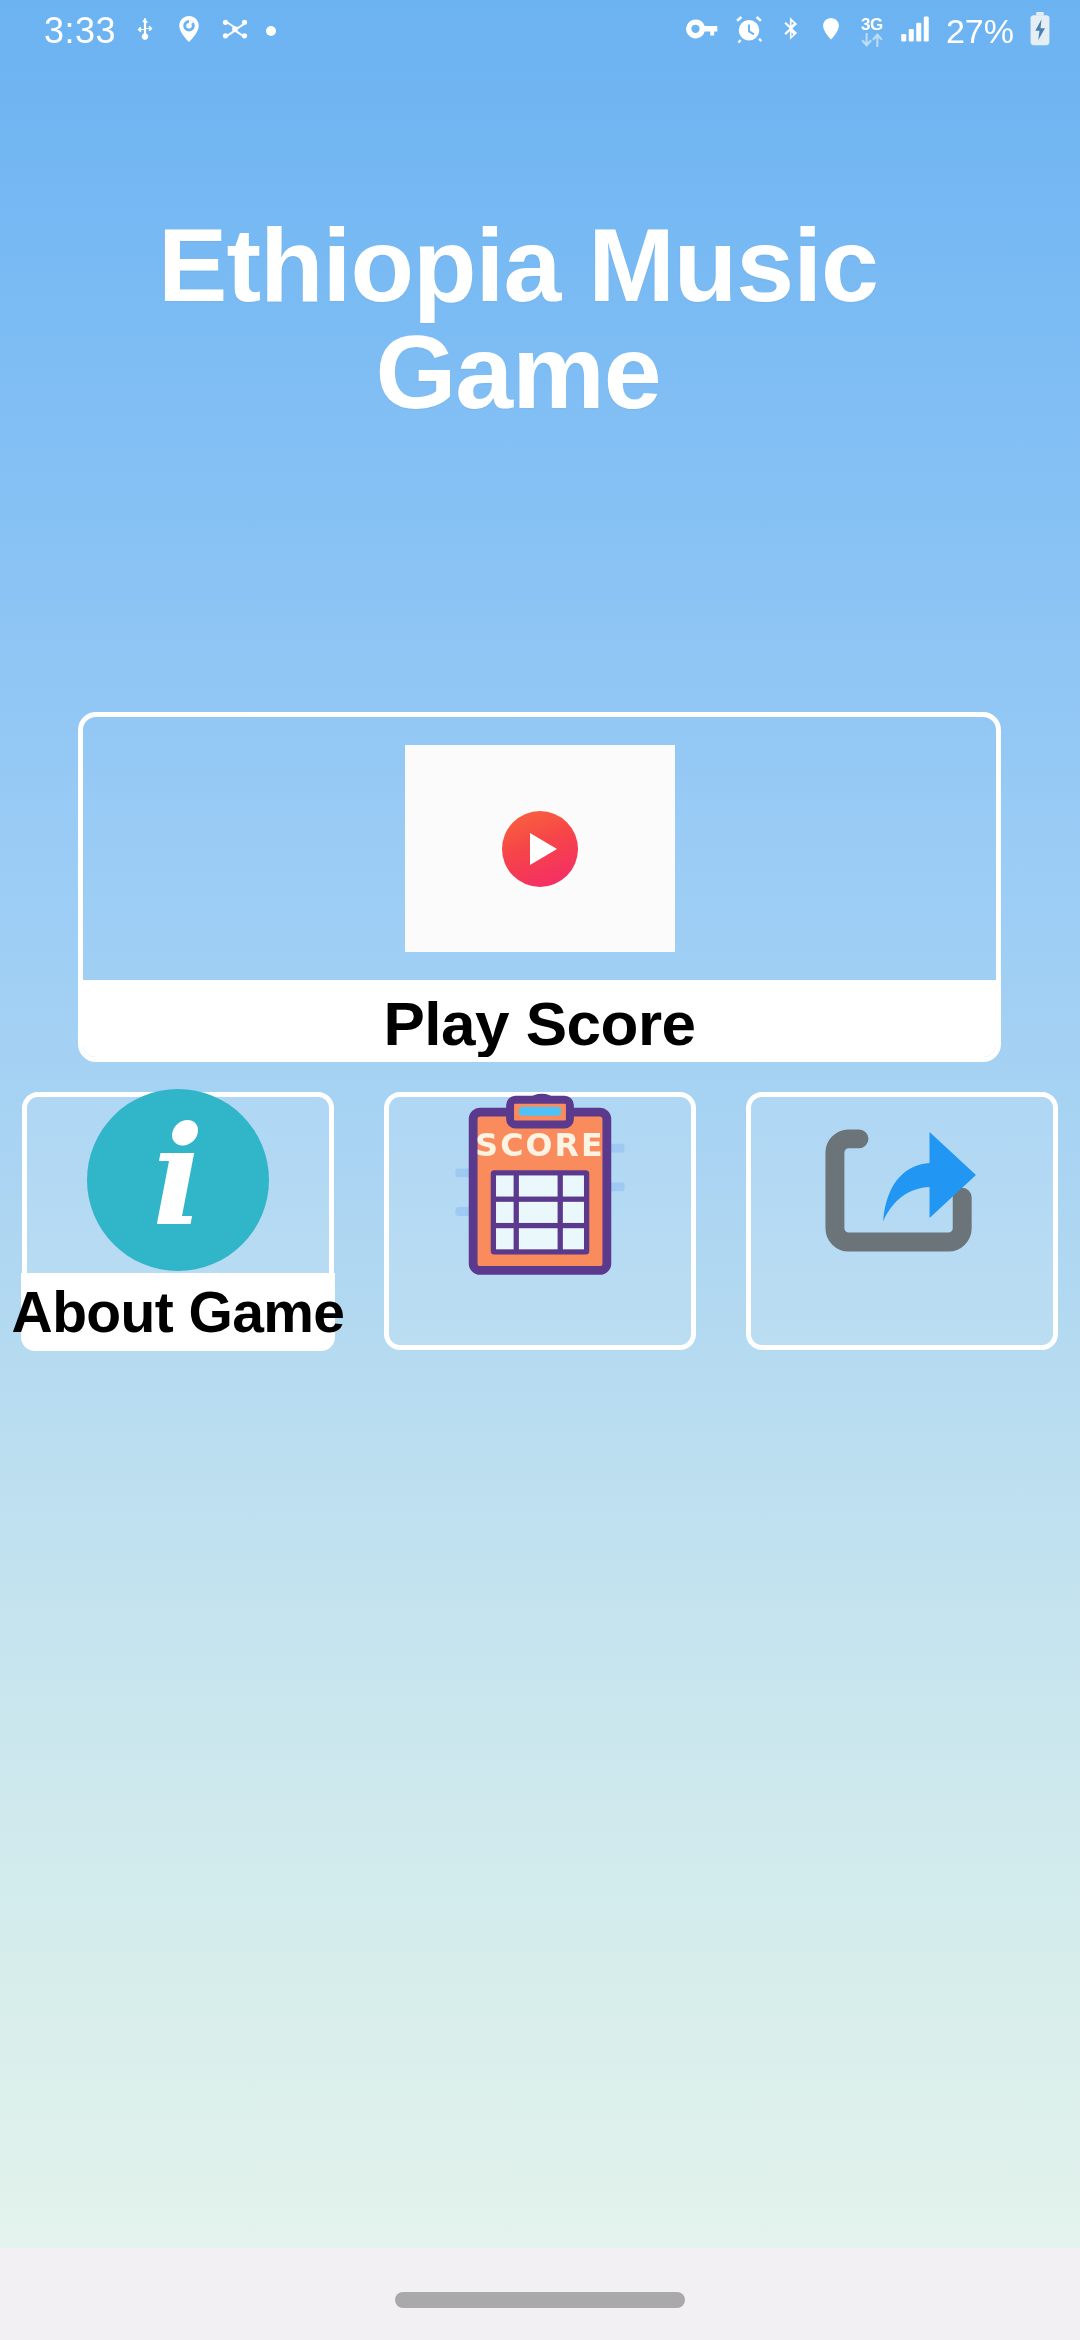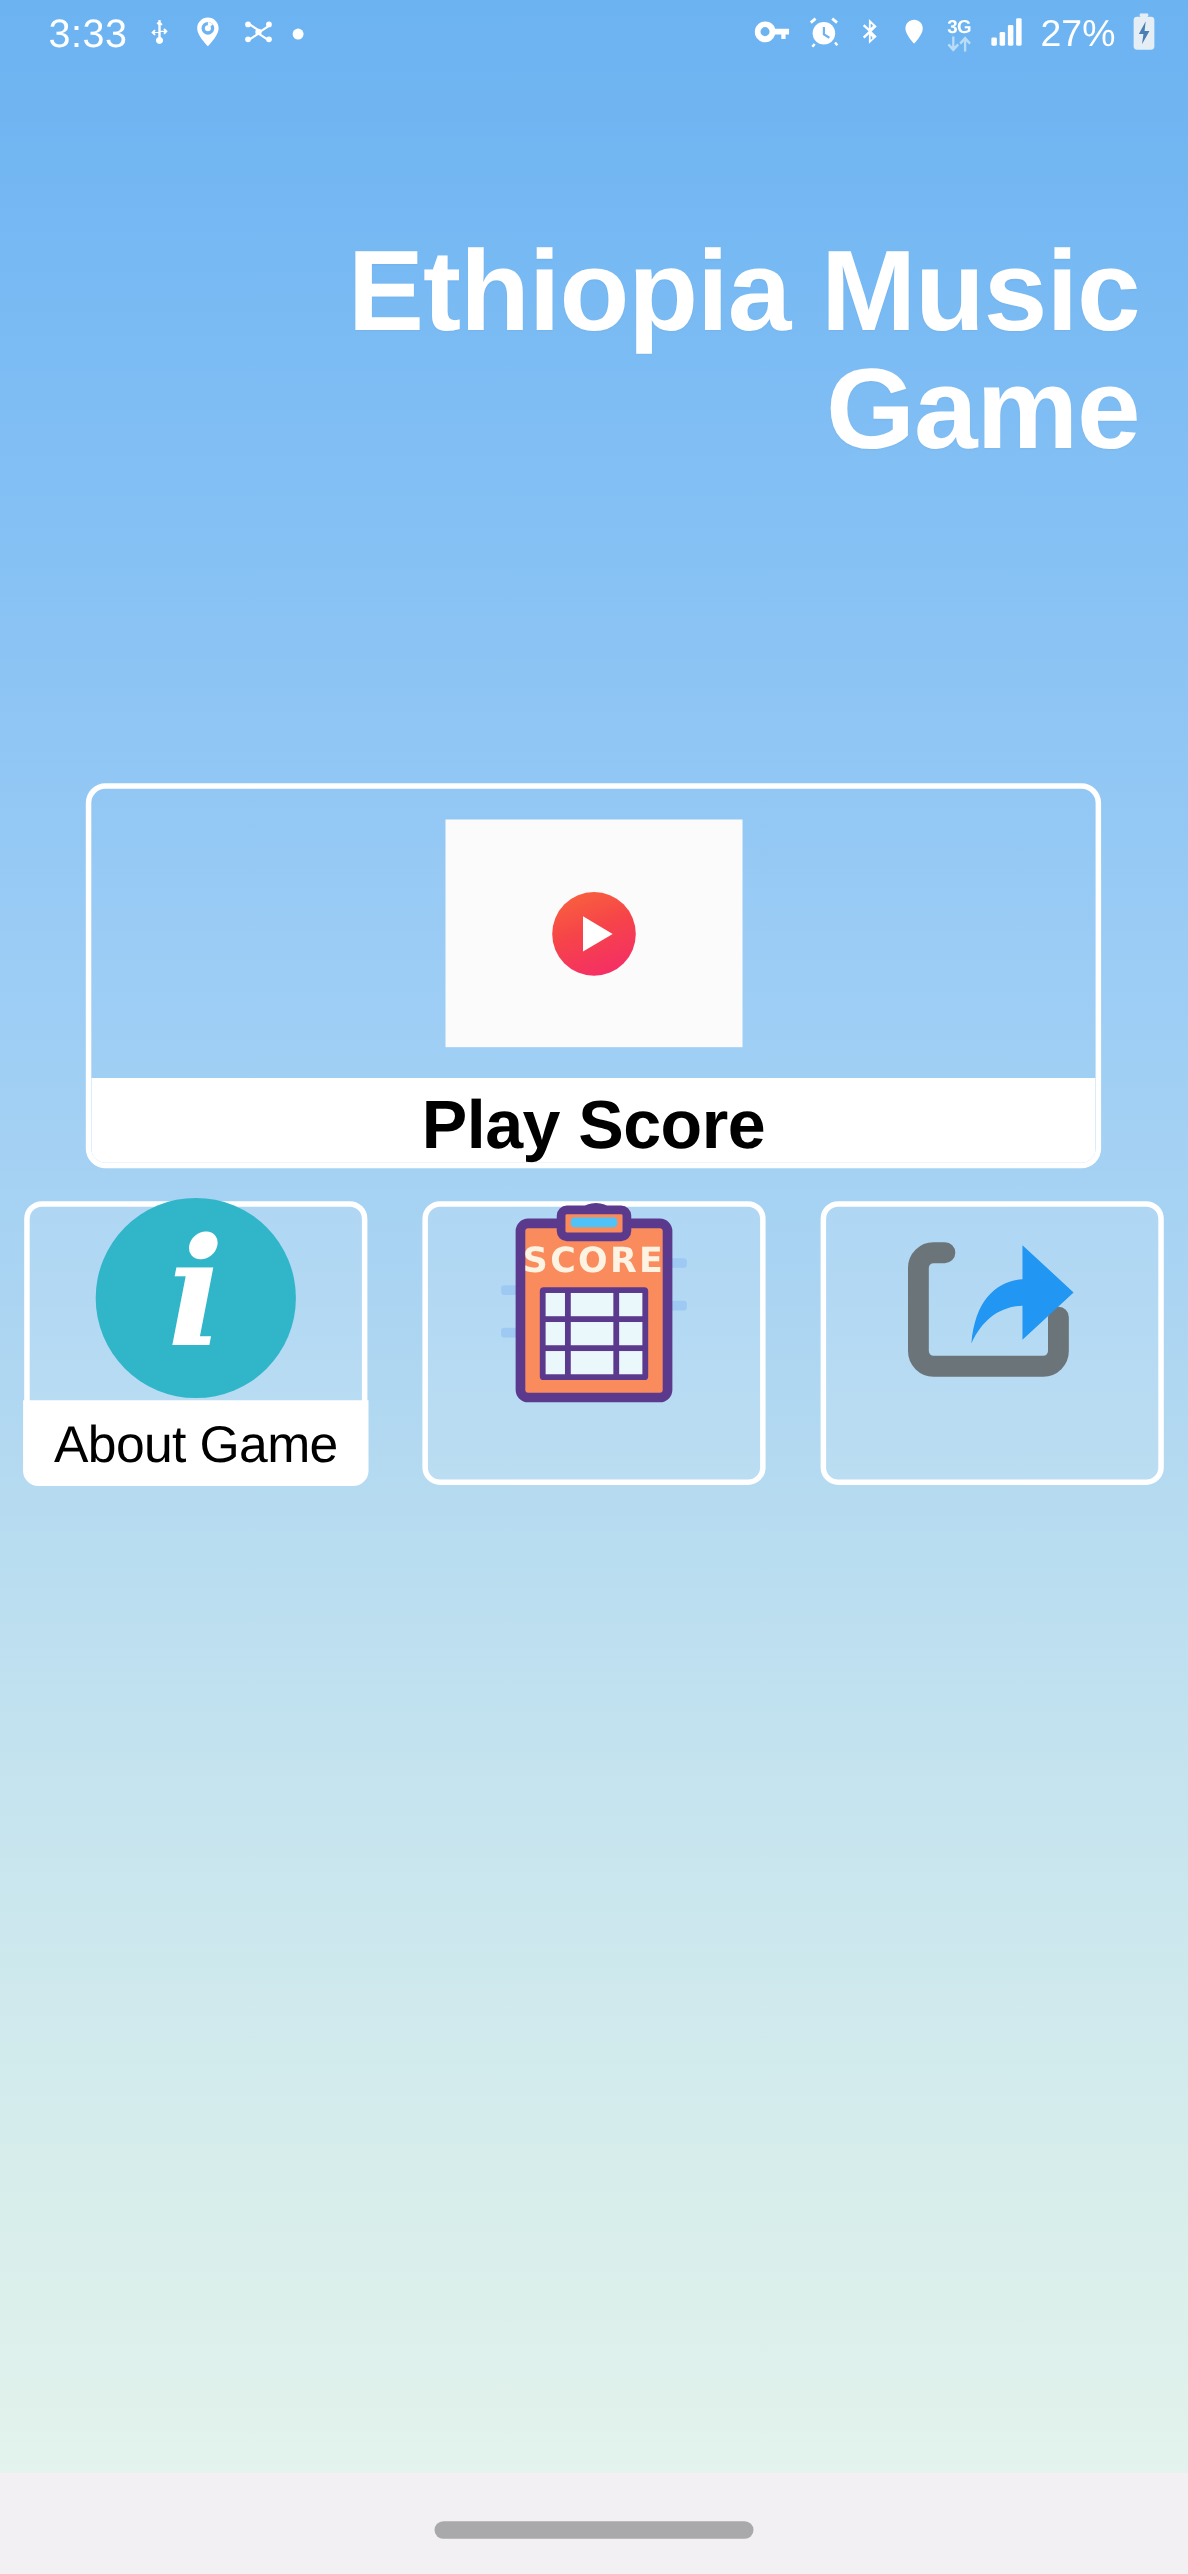--- a/index.html
+++ b/index.html
@@ -39,21 +39,21 @@
   #status-right { margin-left:auto; display:flex; align-items:center; gap:14px; }
   .sicon { display:block; }
   #battery-pct { font-size:34px; font-weight:400; letter-spacing:0; margin-left:2px; }
   .dot-icon { width:10px; height:10px; border-radius:50%; background:#fff; display:block; }
   .net-stack { display:flex; flex-direction:column; align-items:center; line-height:1; }
   .net-label { font-size:17px; font-weight:700; letter-spacing:-.5px; }
 
   
   #app-title {
     position:absolute; top:212px; left:0; width:1036px;
-    text-align:right;
+    text-align:center;
     color:#ffffff;
     font-size:104px;
     font-weight:700;
     line-height:1.03;
     letter-spacing:-1px;
     font-family:"Liberation Sans", sans-serif;
     text-shadow:0 1px 2px rgba(0,0,0,.04);
   }
 
   
@@ -127,22 +127,22 @@
     left:-6px; right:-6px; bottom:-6px;
     height:78px;
     background:#ffffff;
     border-bottom-left-radius:14px;
     border-bottom-right-radius:14px;
     display:flex; align-items:center; justify-content:center;
     z-index:4;
   }
   .tile-label {
     color:#000000;
-    font-size:47px;
-    font-weight:400;
+    font-size:57px;
+    font-weight:700;
     letter-spacing:-.6px;
     line-height:1;
     white-space:nowrap;
   }
 
   
   #about-icon-wrap {
     position:absolute;
     left:50%; top:-8px;
     transform:translateX(-50%);

